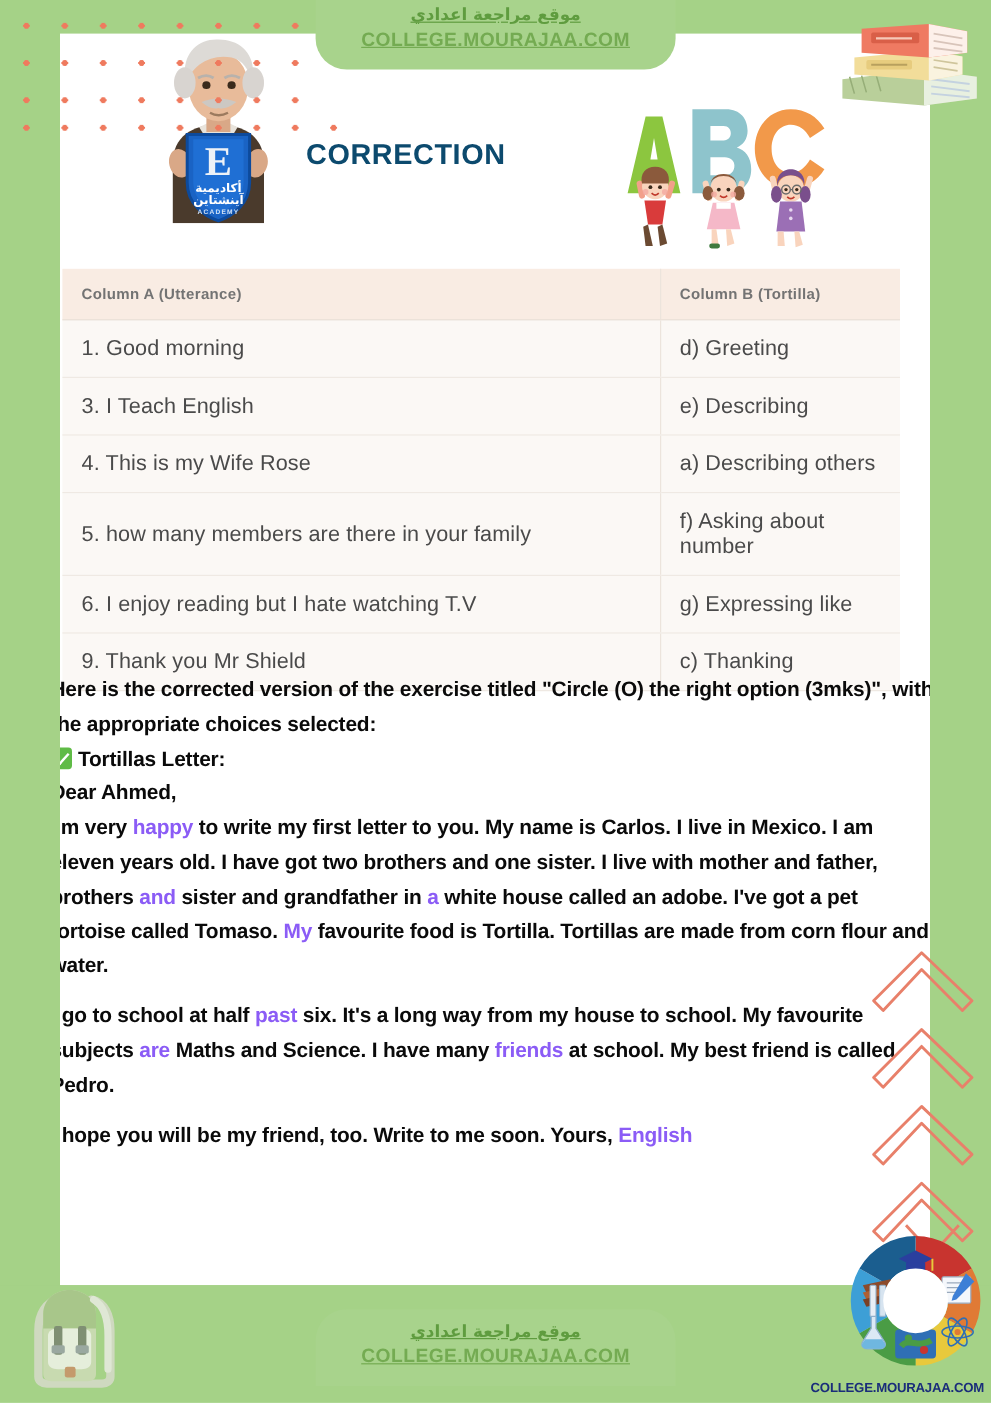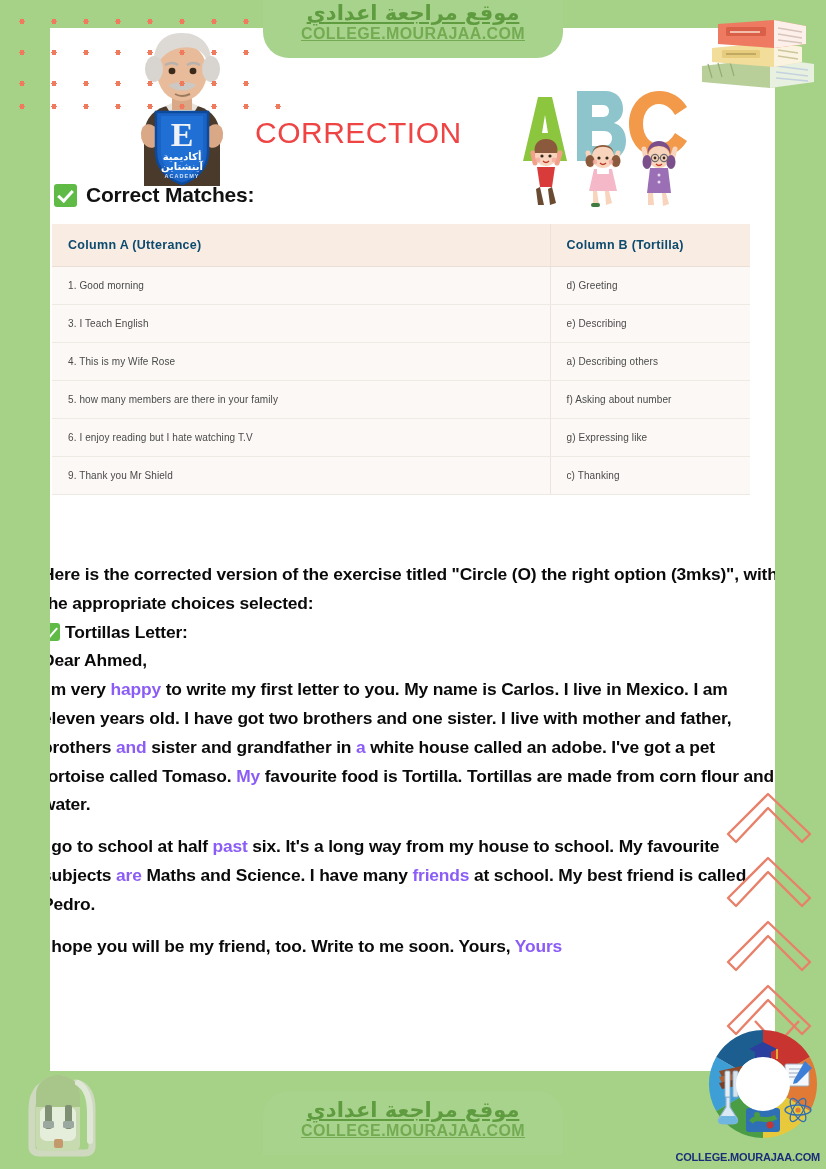--- a/index.html
+++ b/index.html
@@ -63,21 +63,21 @@
     background: #a8d38c;
     border-bottom-left-radius: 26px;
     border-bottom-right-radius: 26px;
     z-index: 9;
     text-align: center;
     padding-top: 3px;
     box-sizing: border-box;
   }
   .banner-ar {
     font-family: "DejaVu Sans", sans-serif;
-    font-size: 21px;
+    font-size: 14px;
     font-weight: bold;
     color: #5f9c3f;
     text-decoration: underline;
     letter-spacing: 0px;
     line-height: 20px;
     direction: rtl;
   }
   .banner-url {
     font-family: "Liberation Sans", sans-serif;
     font-size: 16px;
@@ -120,23 +120,23 @@
     position: absolute;
     left: 78px;
     top: 0px;
     width: 108px;
     height: 158px;
   }
   .title-correction {
     position: absolute;
     left: 205px;
     top: 88px;
-    font-size: 30px;
-    font-weight: normal;
-    color: #ef4444;
+    font-size: 24px;
+    font-weight: bold;
+    color: #0c4a6e;
     letter-spacing: 0.5px;
     font-family: "Liberation Sans", sans-serif;
   }
   .abc-kids {
     position: absolute;
     left: 455px;
     top: 55px;
     width: 200px;
     height: 125px;
   }
@@ -187,28 +187,28 @@
     border-collapse: collapse;
     width: 698px;
     table-layout: fixed;
     font-family: "Liberation Sans", sans-serif;
   }
   table.match th {
     background: #f9ece3;
     text-align: left;
     font-size: 12.5px;
     font-weight: bold;
-    color: #0c4a6e;
+    color: #737373;
     letter-spacing: 0.3px;
     padding: 14px 16px;
     border-bottom: 1px solid #e9dfd6;
   }
   table.match td {
     background: #fbf8f5;
-    font-size: 10px;
+    font-size: 18px;
     color: #4a4a4a;
     padding: 13px 16px;
     border-bottom: 1px solid #efe9e3;
     letter-spacing: 0.1px;
   }
   table.match th.cb, table.match td.cb {
     border-left: 1px solid #ece4dc;
   }
   table.match col.a { width: 498px; }
   table.match col.b { width: 200px; }
@@ -428,24 +428,20 @@
             <path d="M145 85 L163 85 L166 110 L142 110 Z" fill="#9b6fb5"></path>
             <circle cx="154" cy="92" r="1.5" fill="#e8d8f0"></circle>
             <circle cx="154" cy="99" r="1.5" fill="#e8d8f0"></circle>
             <path d="M148 110 L149 122 L143 122 L143 110 Z" fill="#f9d4bd"></path>
             <path d="M161 110 L164 121 L158 123 L157 110 Z" fill="#f9d4bd"></path>
           </g>
         </svg>
       </div>
     </div>
 
-    <div class="sec-head">
-      <span class="check-badge"></span>
-      <span class="sec-head-text">Correct Matches:</span>
-    </div>
 
     <div class="tbl-wrap">
       <table class="match">
         <colgroup>
             <col class="a">
             <col class="b">
           </colgroup>
         <thead>
           <tr>
             <th>Column A (Utterance)</th>
@@ -489,21 +485,21 @@
       <p>Dear Ahmed,</p>
       <p>
         <span>I'm very </span><span class="red">happy</span><span> to write my first letter to you. My name is Carlos. I live in Mexico. I am eleven years old. I have got two brothers and one sister. I live with mother and father, brothers </span><span class="red">and</span><span> sister and grandfather in </span><span class="red">a</span><span> white house called an adobe. I've got a pet tortoise called Tomaso. </span><span class="red">My</span><span> favourite food is Tortilla. Tortillas are made from corn flour and water.</span>
       </p>
       <div class="gap"></div>
       <p>
         <span>I go to school at half </span><span class="red">past</span><span> six. It's a long way from my house to school. My favourite subjects </span><span class="red">are</span><span> Maths and Science. I have many </span><span class="red">friends</span><span> at school. My best friend is called Pedro.</span>
       </p>
       <div class="gap"></div>
       <p>
-        <span>I hope you will be my friend, too. Write to me soon. Yours, </span><span class="red">Yours</span>
+        <span>I hope you will be my friend, too. Write to me soon. Yours, </span><span class="red">English</span>
       </p>
     </div>
   </div>
 
   <div class="top-banner">
     <div class="banner-ar">موقع مراجعة اعدادي</div>
     <div class="banner-url">COLLEGE.MOURAJAA.COM</div>
   </div>
 
   <div class="books">

